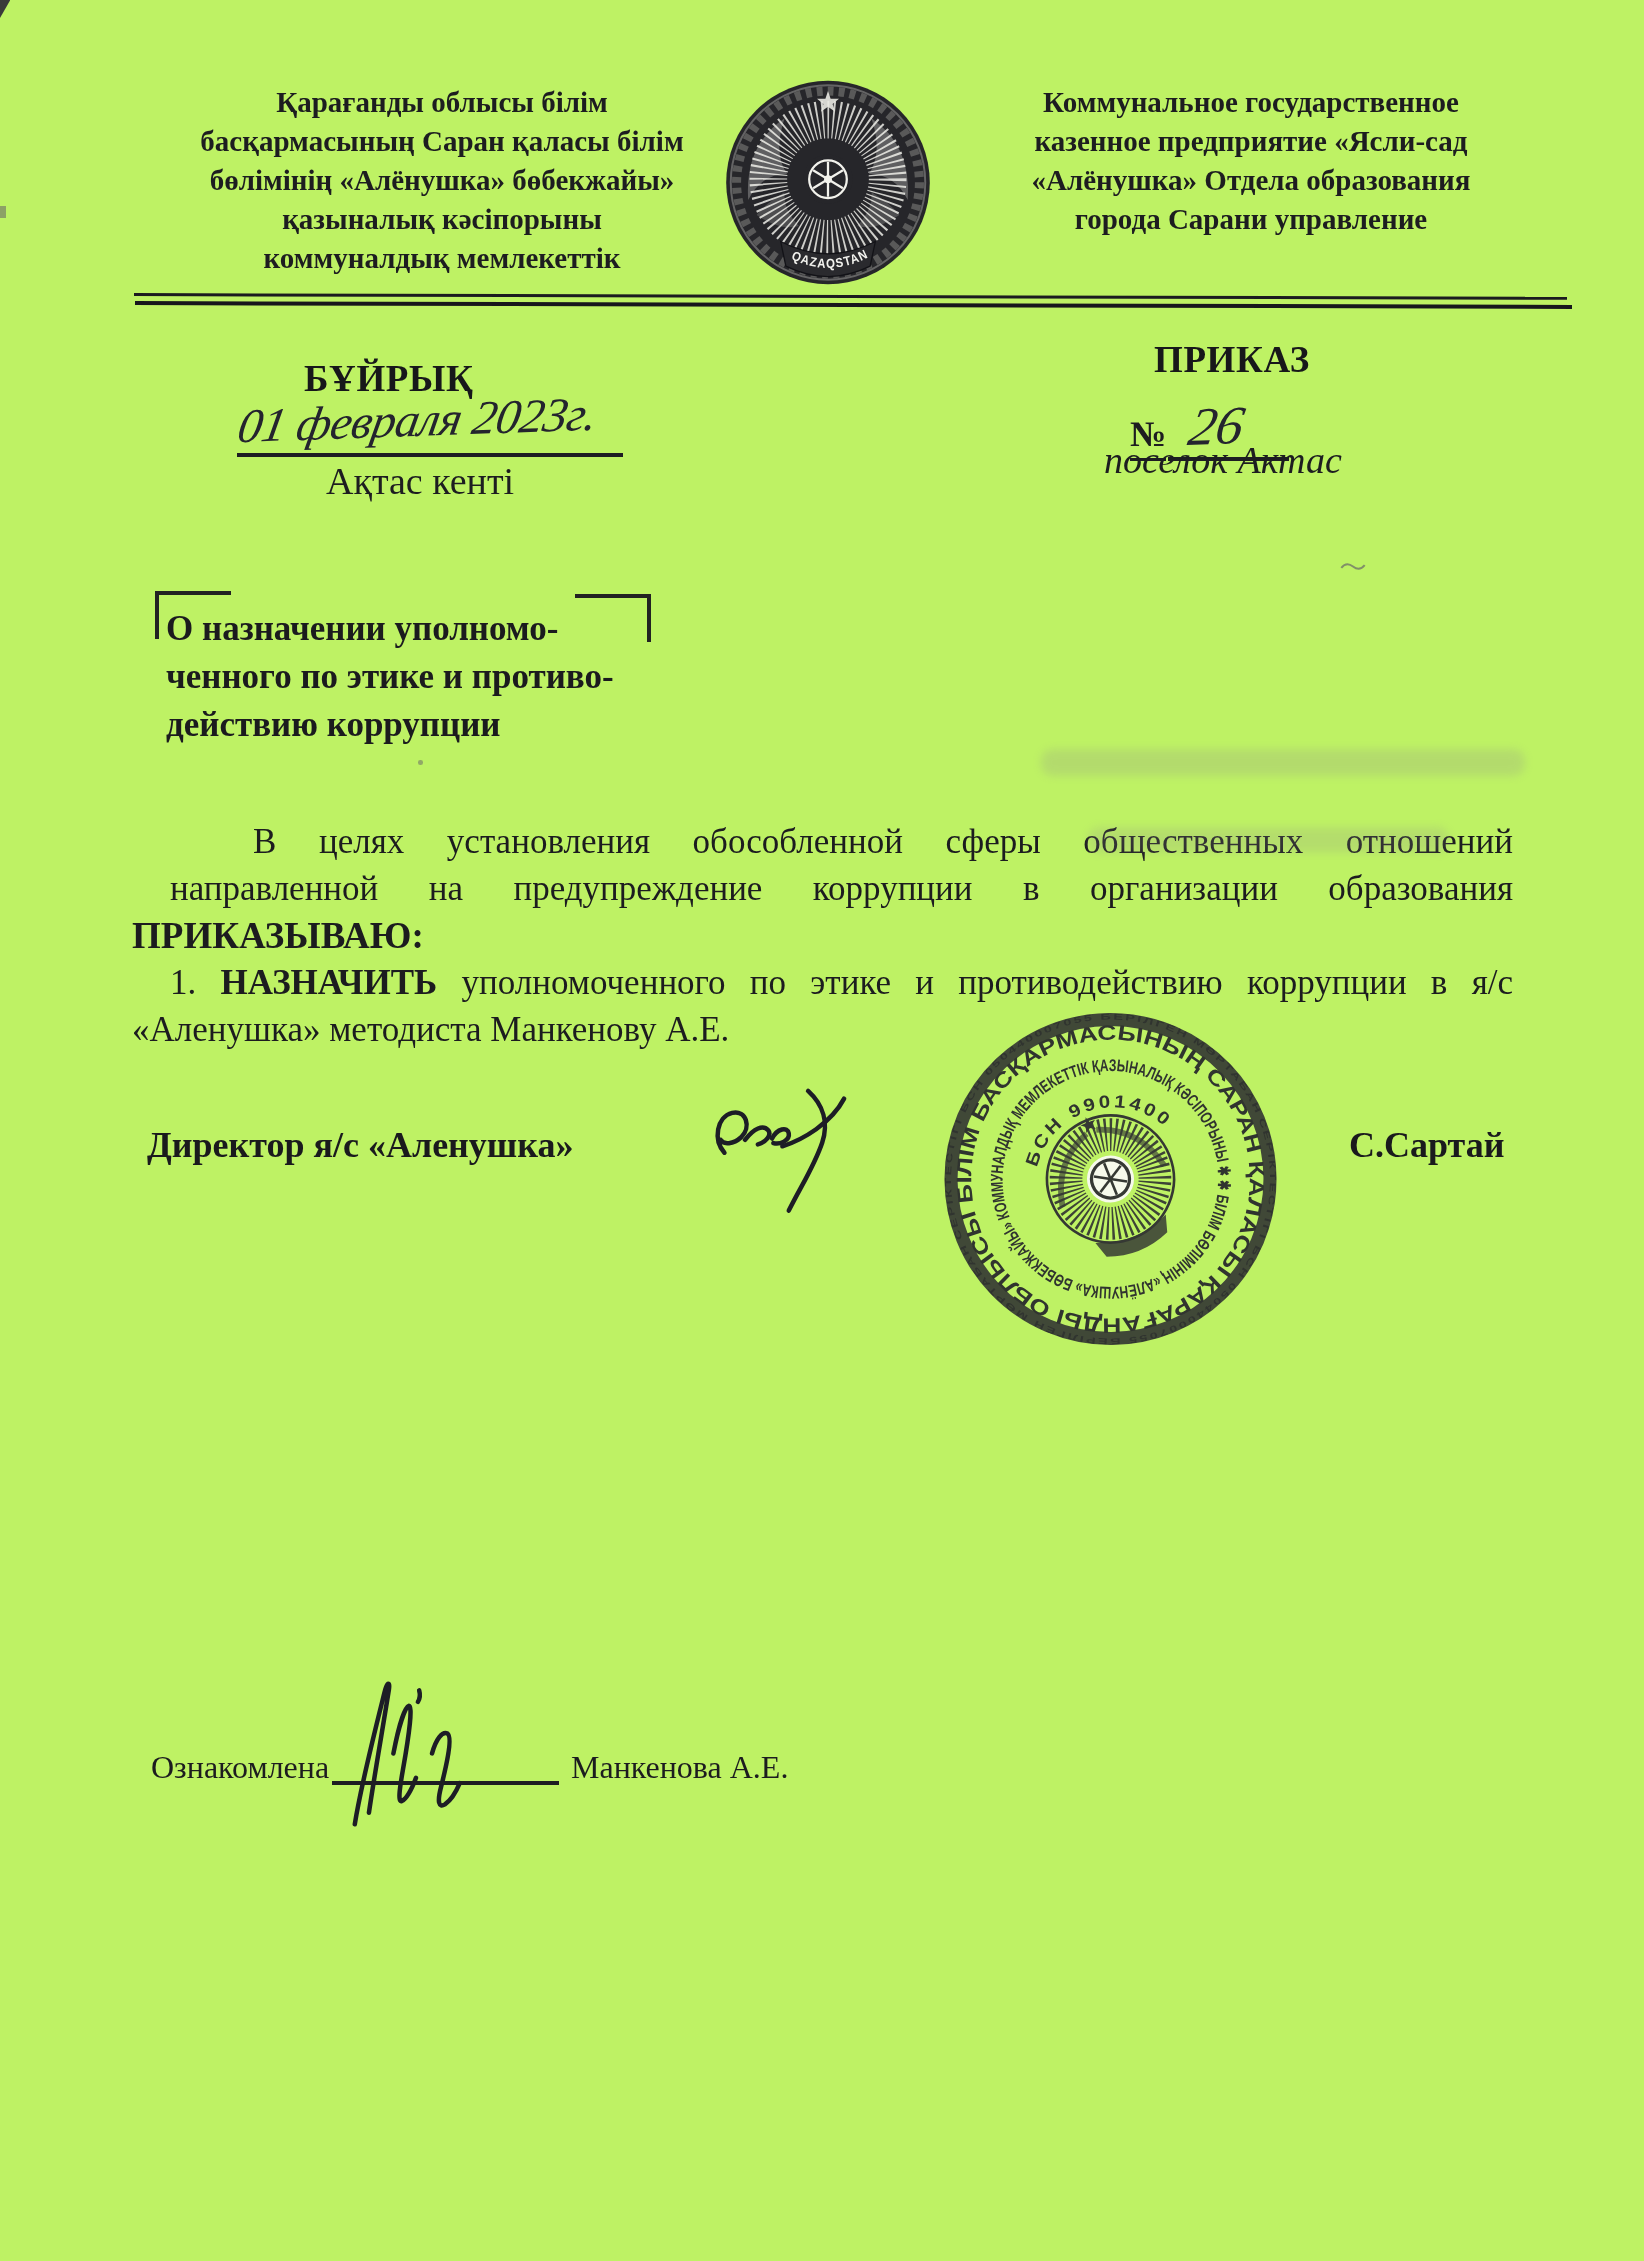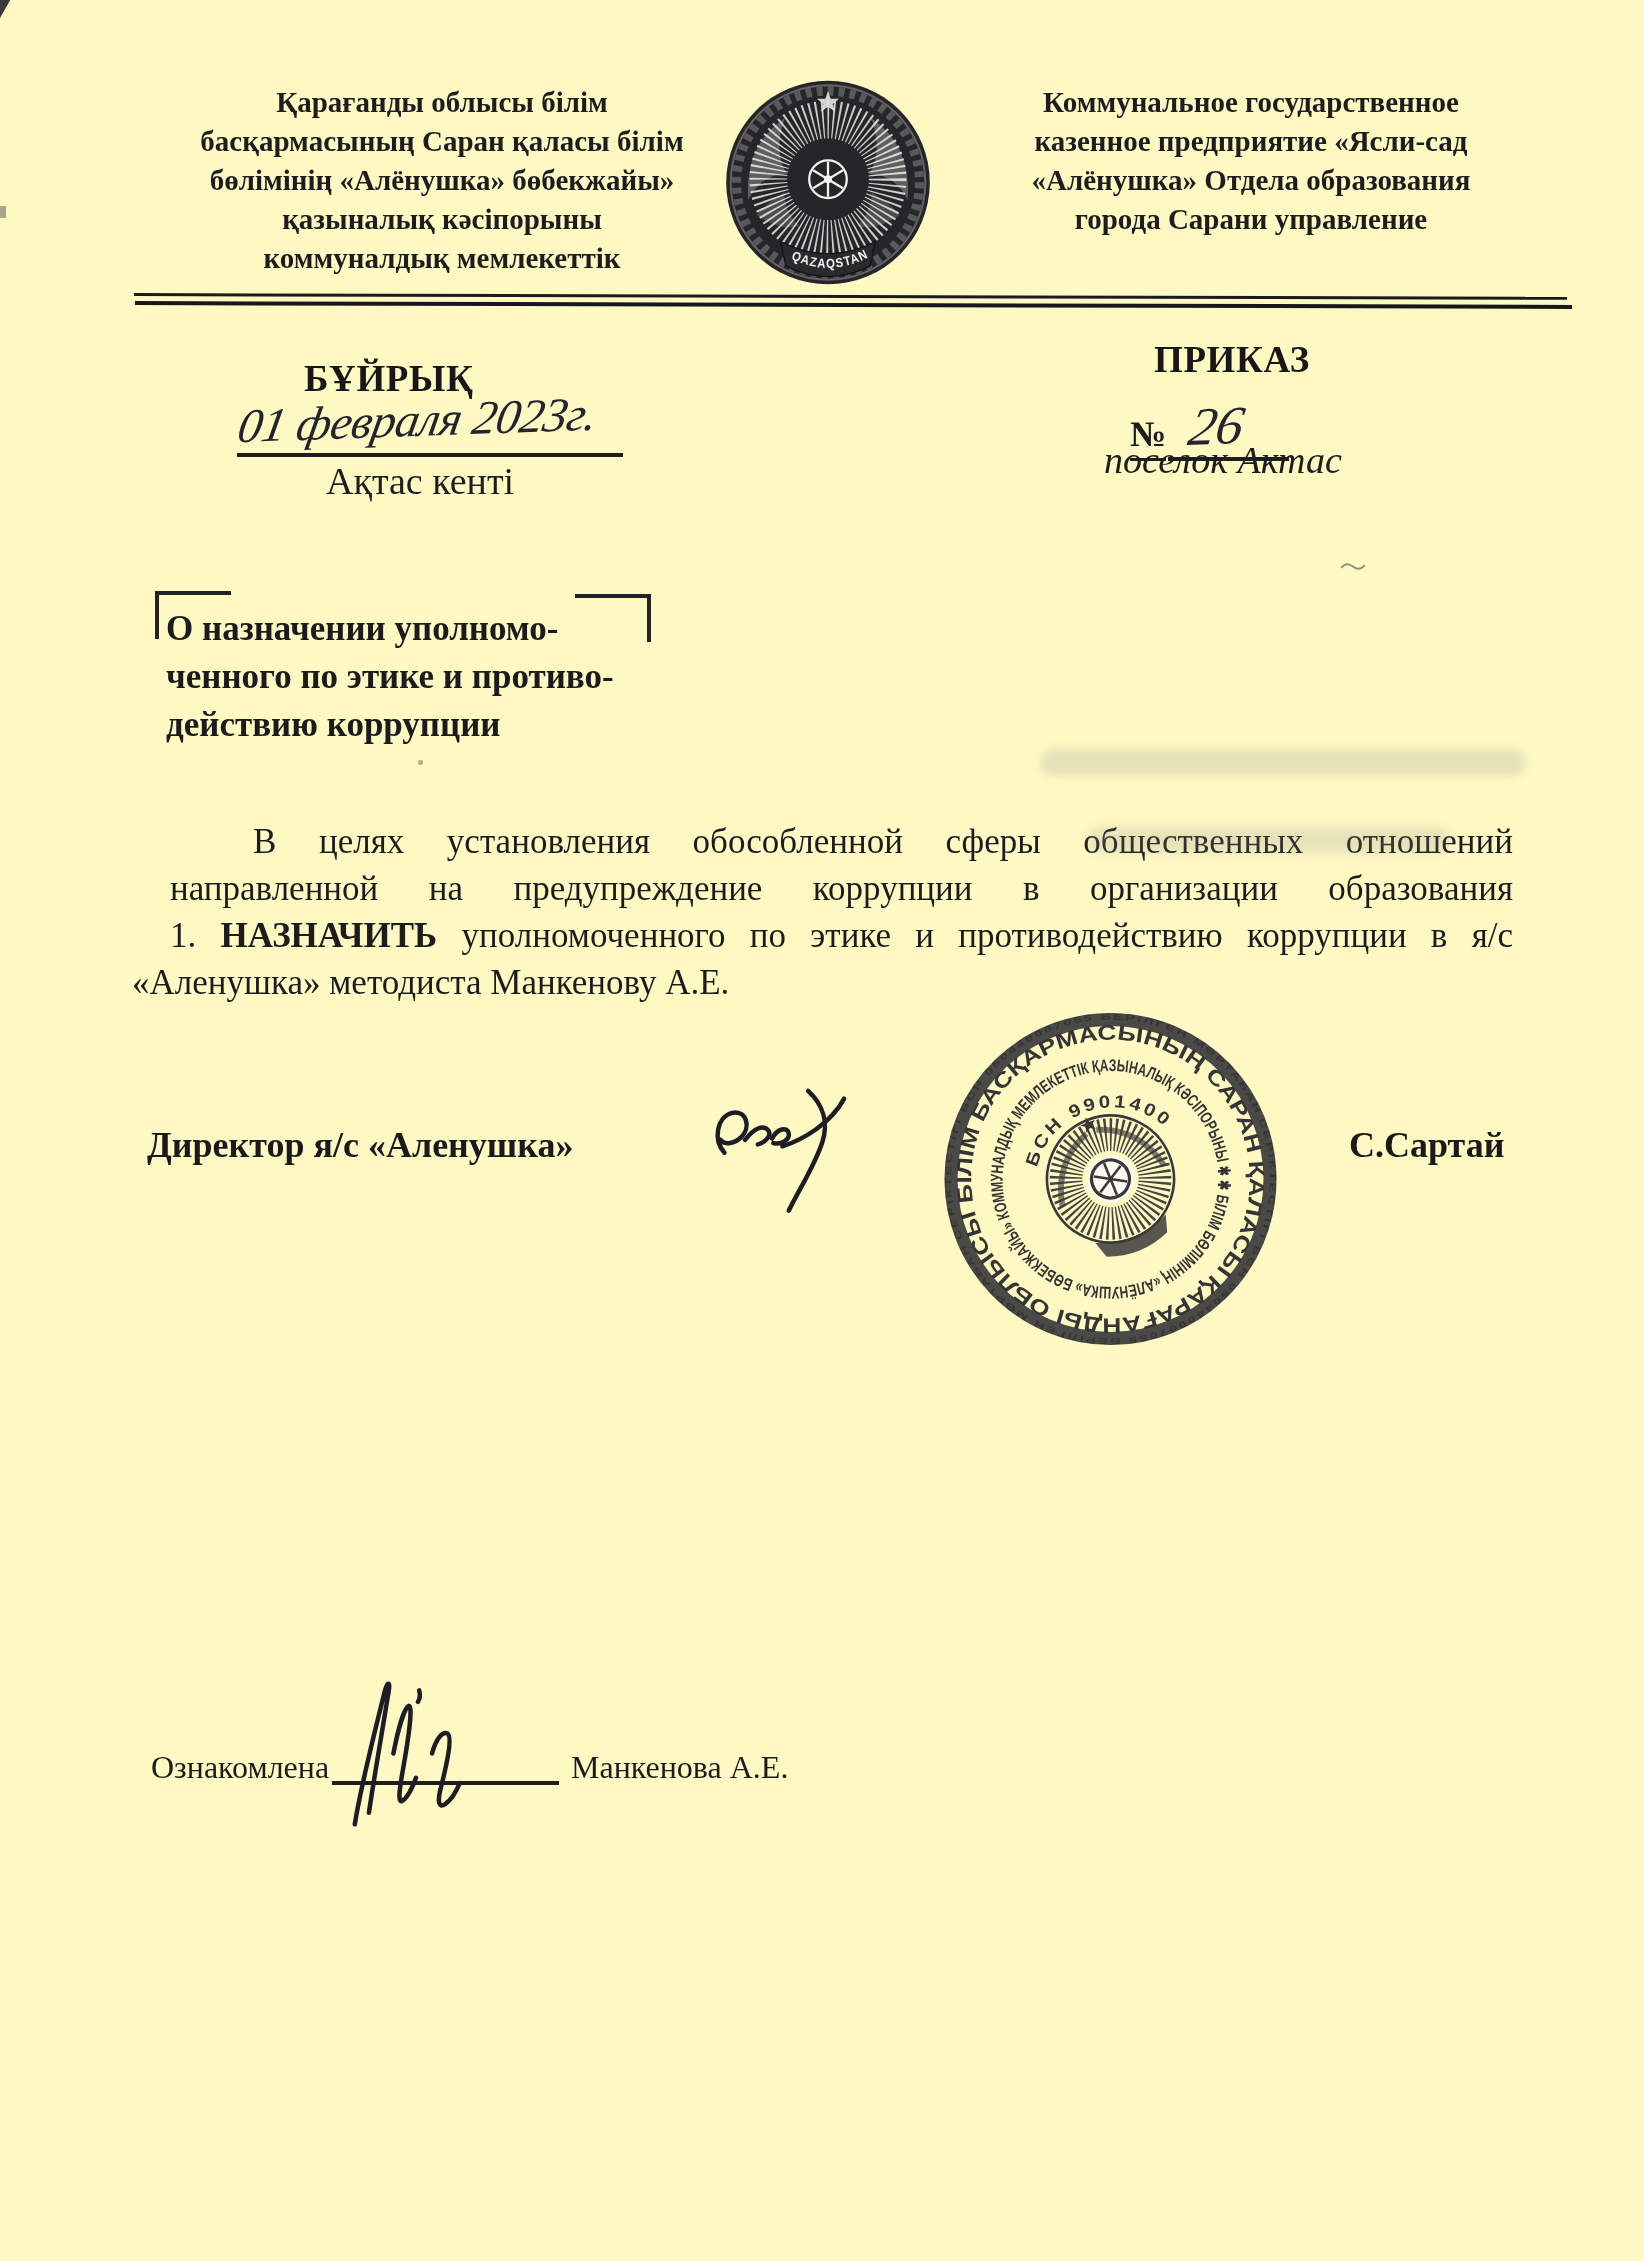--- a/index.html
+++ b/index.html
@@ -1,19 +1,19 @@
 <!DOCTYPE html>
 <html style="font-size:10.3px"><head>
 <meta charset="utf-8">
 <style>
   html,body{margin:0;padding:0;background:#e8e8e6;}
   .page{
     position:relative;
     width:1644px;height:2261px;
-    background:#fef9c3;
+    background:#bef264;
     overflow:hidden;
     font-family:"Liberation Serif", serif;
     color:#1b1b1d;
   }
   .abs{position:absolute;}
   
   .org-block{
     position:absolute;
     text-align:center;
     font-weight:bold;
@@ -152,20 +152,21 @@
   <div class="bracket br" style="left:575px;top:594px;"></div>
   <div class="subject">
     <div>О назначении уполномо-</div>
     <div>ченного по этике и противо-</div>
     <div>действию коррупции</div>
   </div>
 
   <div class="body-block">
     <div class="jline indent">В целях установления обособленной сферы общественных отношений</div>
     <div class="jline">направленной на предупреждение коррупции в организации образования</div>
+    <div class="resolve">ПРИКАЗЫВАЮ:</div>
     <div class="jline"><span>1.</span> <span class="b">НАЗНАЧИТЬ</span> <span>уполномоченного по этике и противодействию коррупции в я/с</span></div>
     <div>«Аленушка» методиста Манкенову А.Е.</div>
   </div>
 
   <div class="sig-label" style="left:147px;top:1124px;">Директор я/с «Аленушка»</div>
 
   <svg class="sigsvg" style="left:700px;top:1083px;" width="193" height="142" viewBox="0 0 300 220">
     <path d="M38,108 C20,88 26,52 50,46 C72,41 80,68 64,84 C52,95 36,96 32,88"></path>
     <path d="M70,88 C84,70 98,64 106,73 C112,81 102,92 90,95"></path>
     <path d="M112,86 C120,70 136,67 138,78 C140,89 124,96 114,93"></path>

